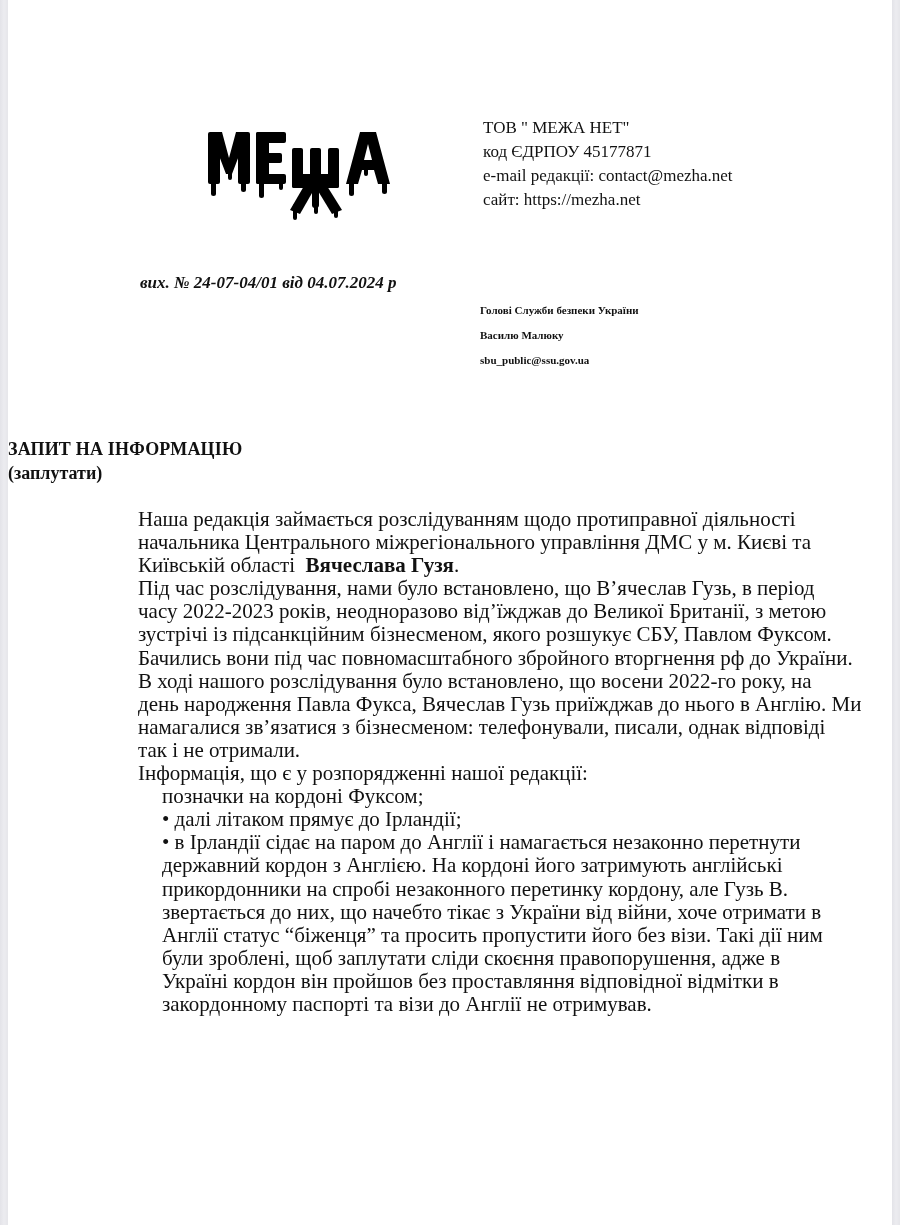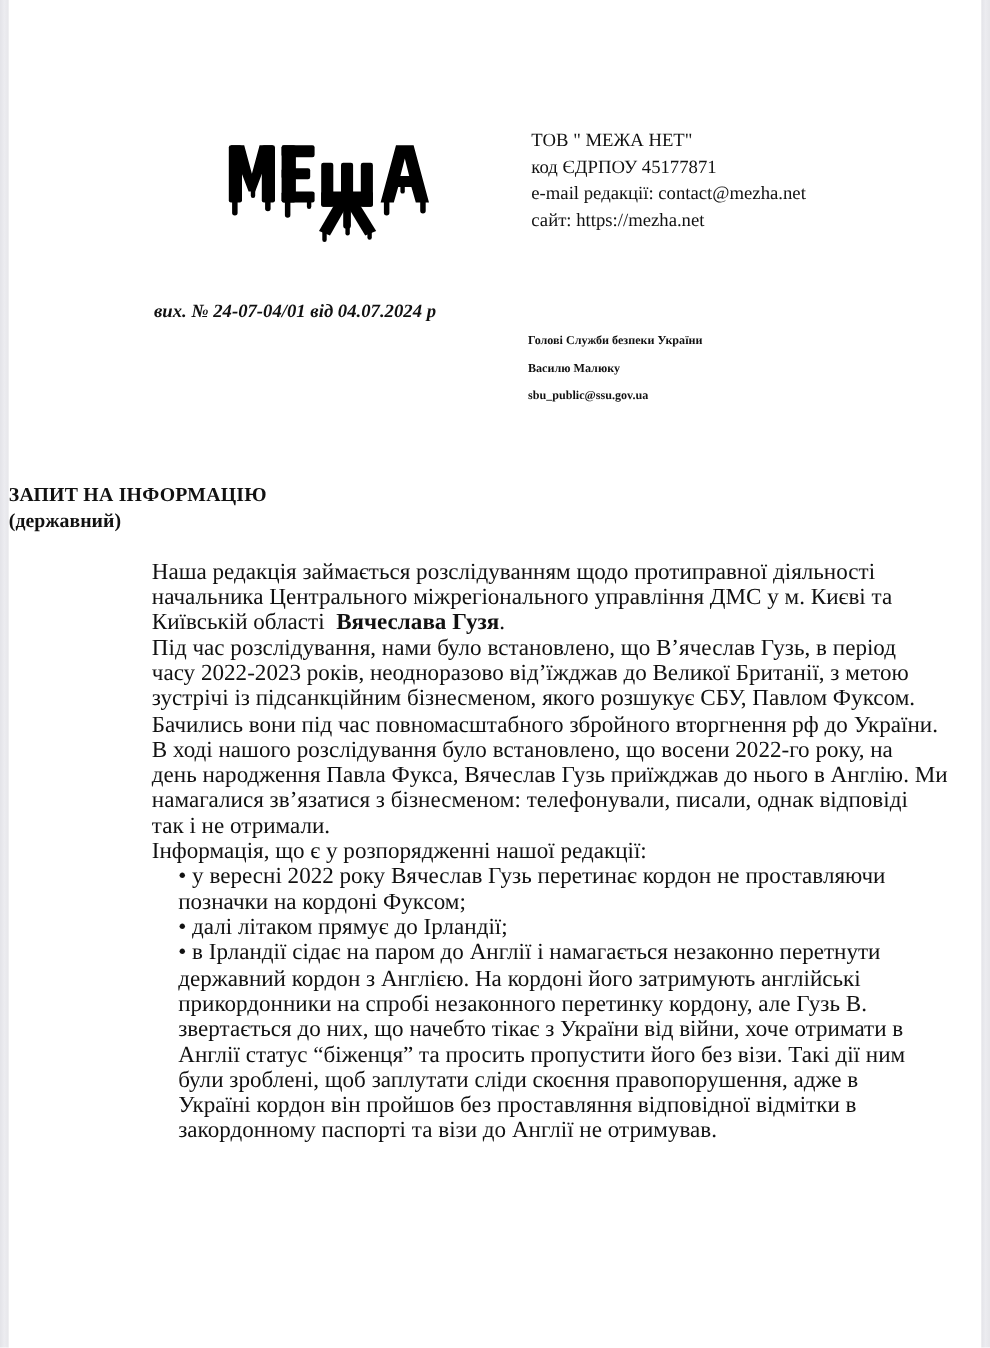--- a/index.html
+++ b/index.html
@@ -158,41 +158,40 @@
   <div class="outgoing">вих. № 24-07-04/01 від 04.07.2024 р</div>
 
   <div class="addressee">
     <div>Голові Служби безпеки України</div>
     <div>Василю Малюку</div>
     <div>sbu_public@ssu.gov.ua</div>
   </div>
 
   <div class="title-block">
     <div class="title">ЗАПИТ НА ІНФОРМАЦІЮ</div>
-    <div>(державний)</div>
+    <div>(заплутати)</div>
   </div>
 
   <div class="body-text">
     <div class="line">Наша редакція займається розслідуванням щодо протиправної діяльності</div>
     <div class="line">начальника Центрального міжрегіонального управління ДМС у м. Києві та</div>
     <div class="line"><span style="white-space:pre;">Київській області  </span><b>Вячеслава Гузя</b><span>.</span></div>
 
     <div class="line">Під час розслідування, нами було встановлено, що В’ячеслав Гузь, в період</div>
     <div class="line">часу 2022-2023 років, неодноразово від’їжджав до Великої Британії, з метою</div>
     <div class="line">зустрічі із підсанкційним бізнесменом, якого розшукує СБУ, Павлом Фуксом.</div>
     <div class="line">Бачились вони під час повномасштабного збройного вторгнення рф до України.</div>
     <div class="line">В ході нашого розслідування було встановлено, що восени 2022-го року, на</div>
     <div class="line">день народження Павла Фукса, Вячеслав Гузь приїжджав до нього в Англію. Ми</div>
     <div class="line">намагалися зв’язатися з бізнесменом: телефонували, писали, однак відповіді</div>
     <div class="line">так і не отримали.</div>
 
     <div class="line">Інформація, що є у розпорядженні нашої редакції:</div>
 
     <div>
-      <div class="line indent">• у вересні 2022 року Вячеслав Гузь перетинає кордон не проставляючи</div>
       <div class="line indent">позначки на кордоні Фуксом;</div>
     </div>
     <div>
       <div class="line indent">• далі літаком прямує до Ірландії;</div>
     </div>
     <div>
       <div class="line indent">• в Ірландії сідає на паром до Англії і намагається незаконно перетнути</div>
       <div class="line indent">державний кордон з Англією. На кордоні його затримують англійські</div>
       <div class="line indent">прикордонники на спробі незаконного перетинку кордону, але Гузь В.</div>
       <div class="line indent">звертається до них, що начебто тікає з України від війни, хоче отримати в</div>

